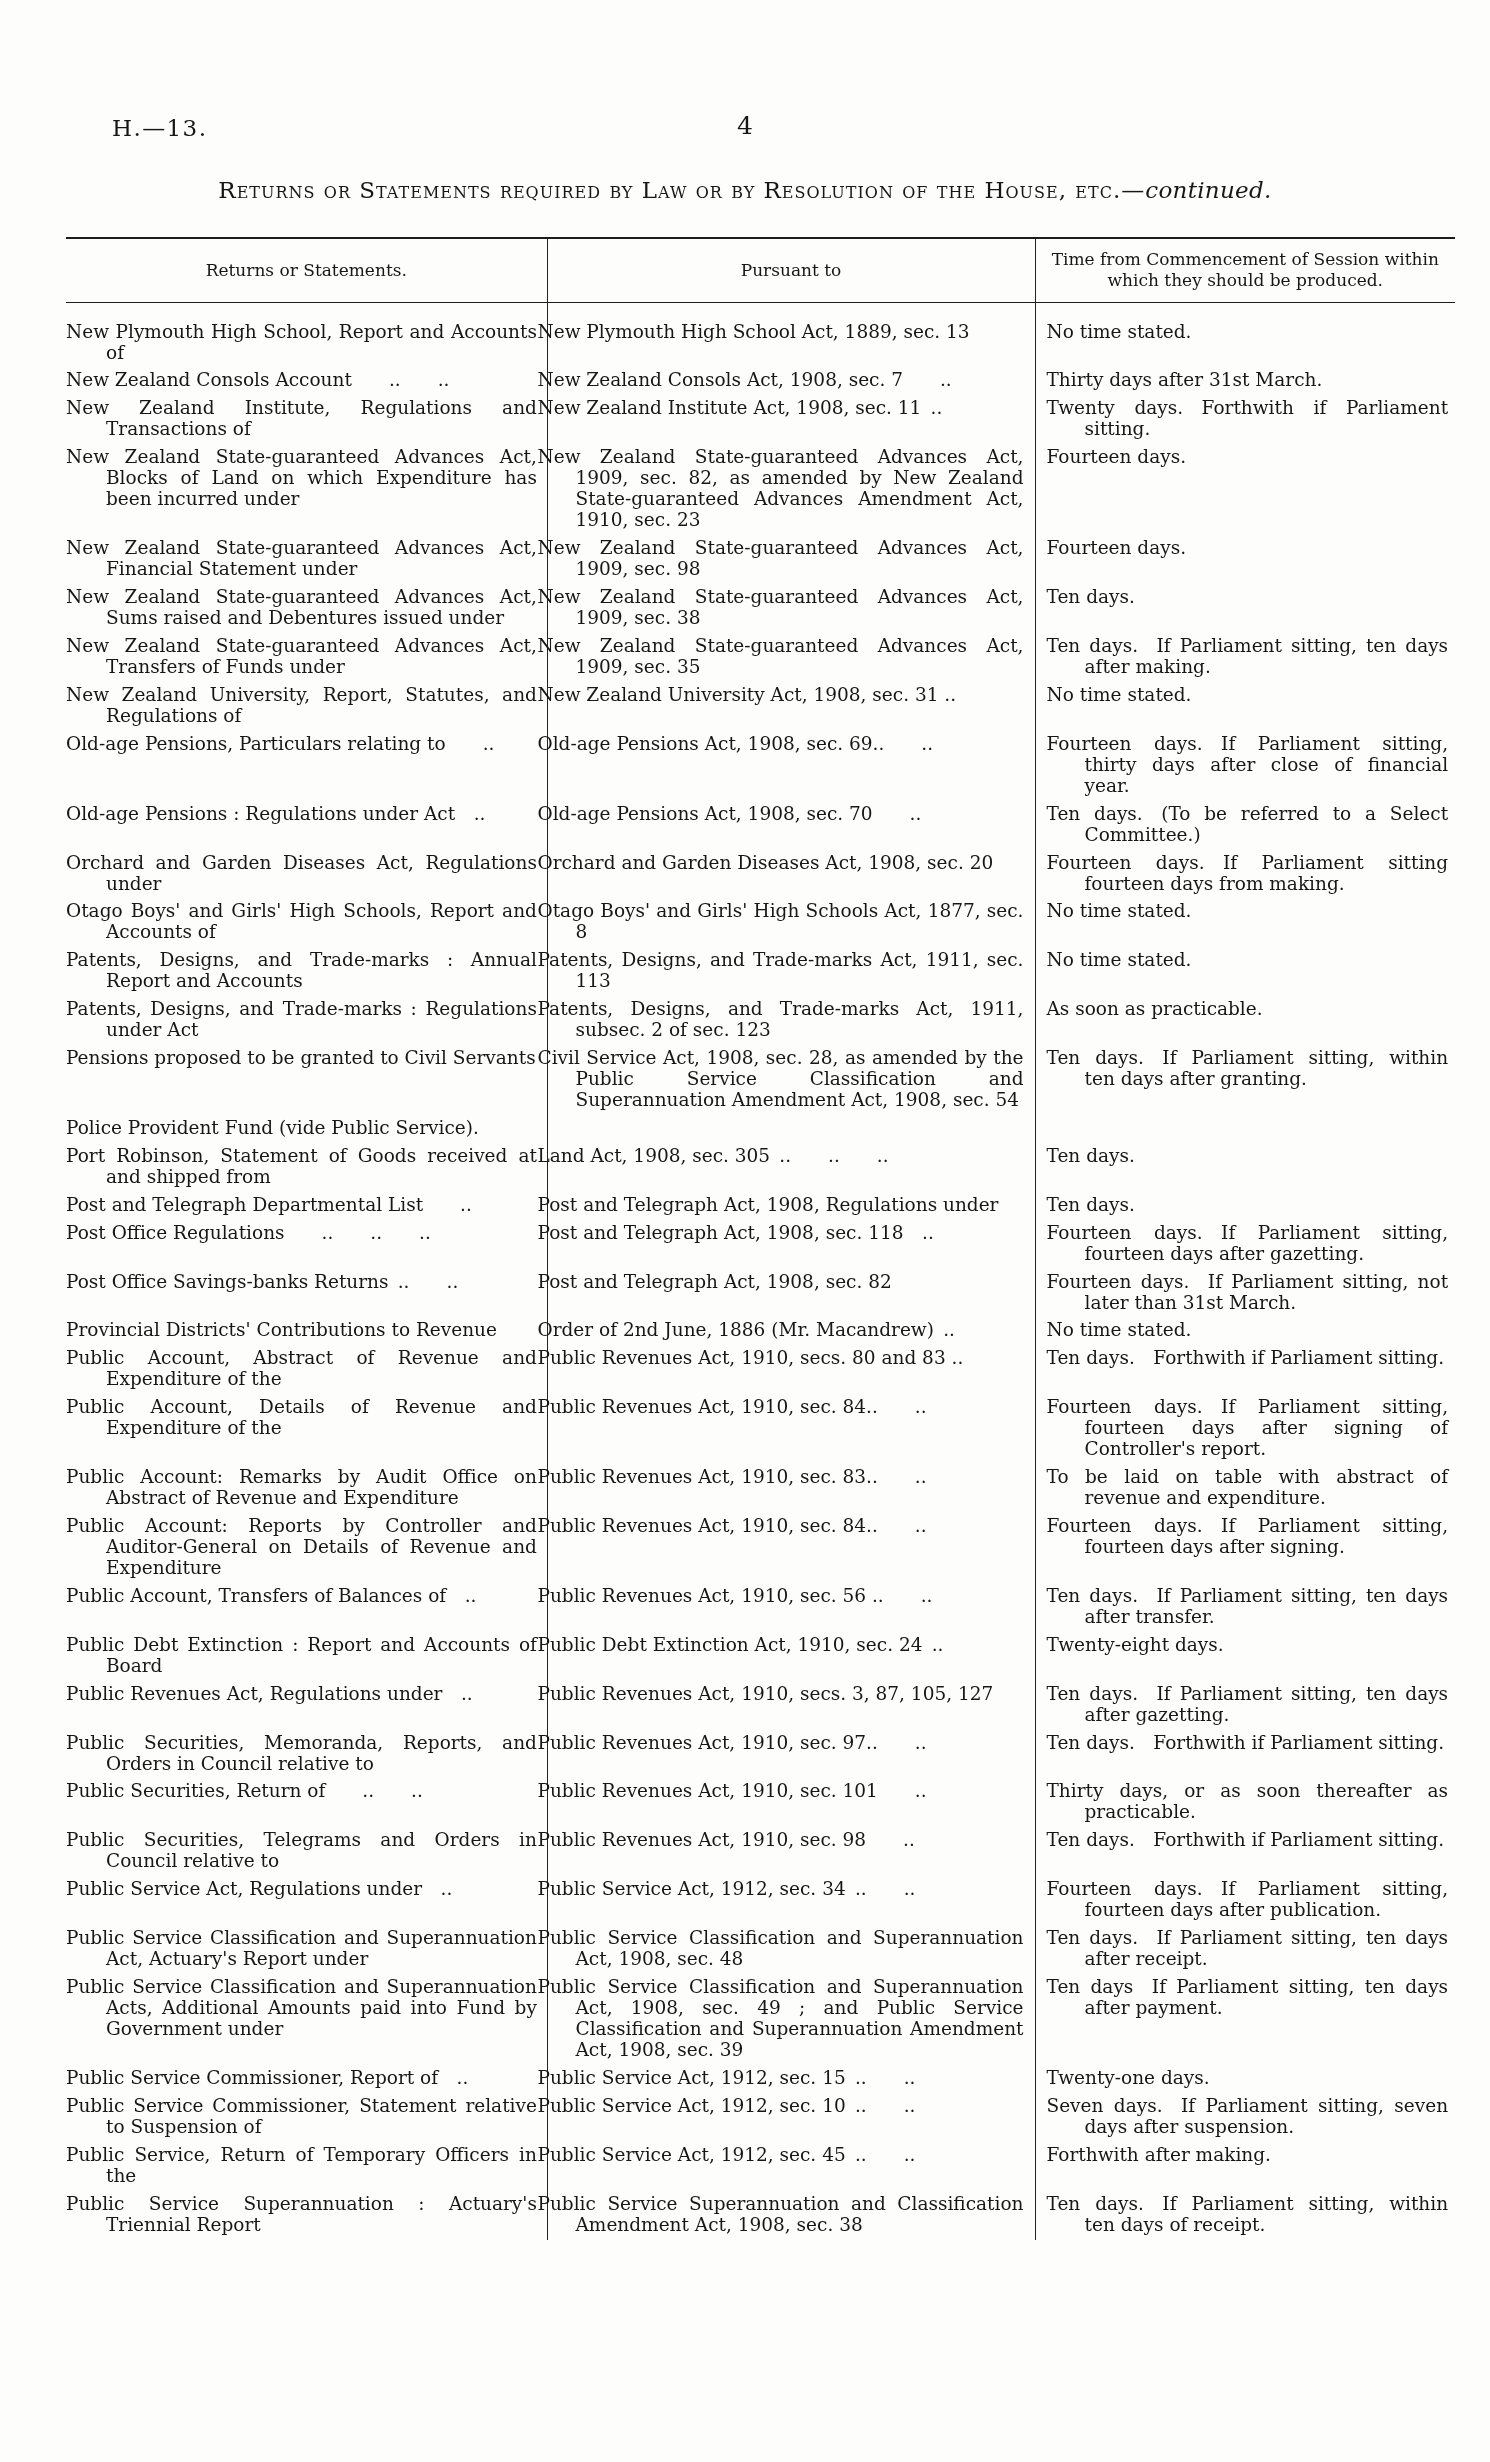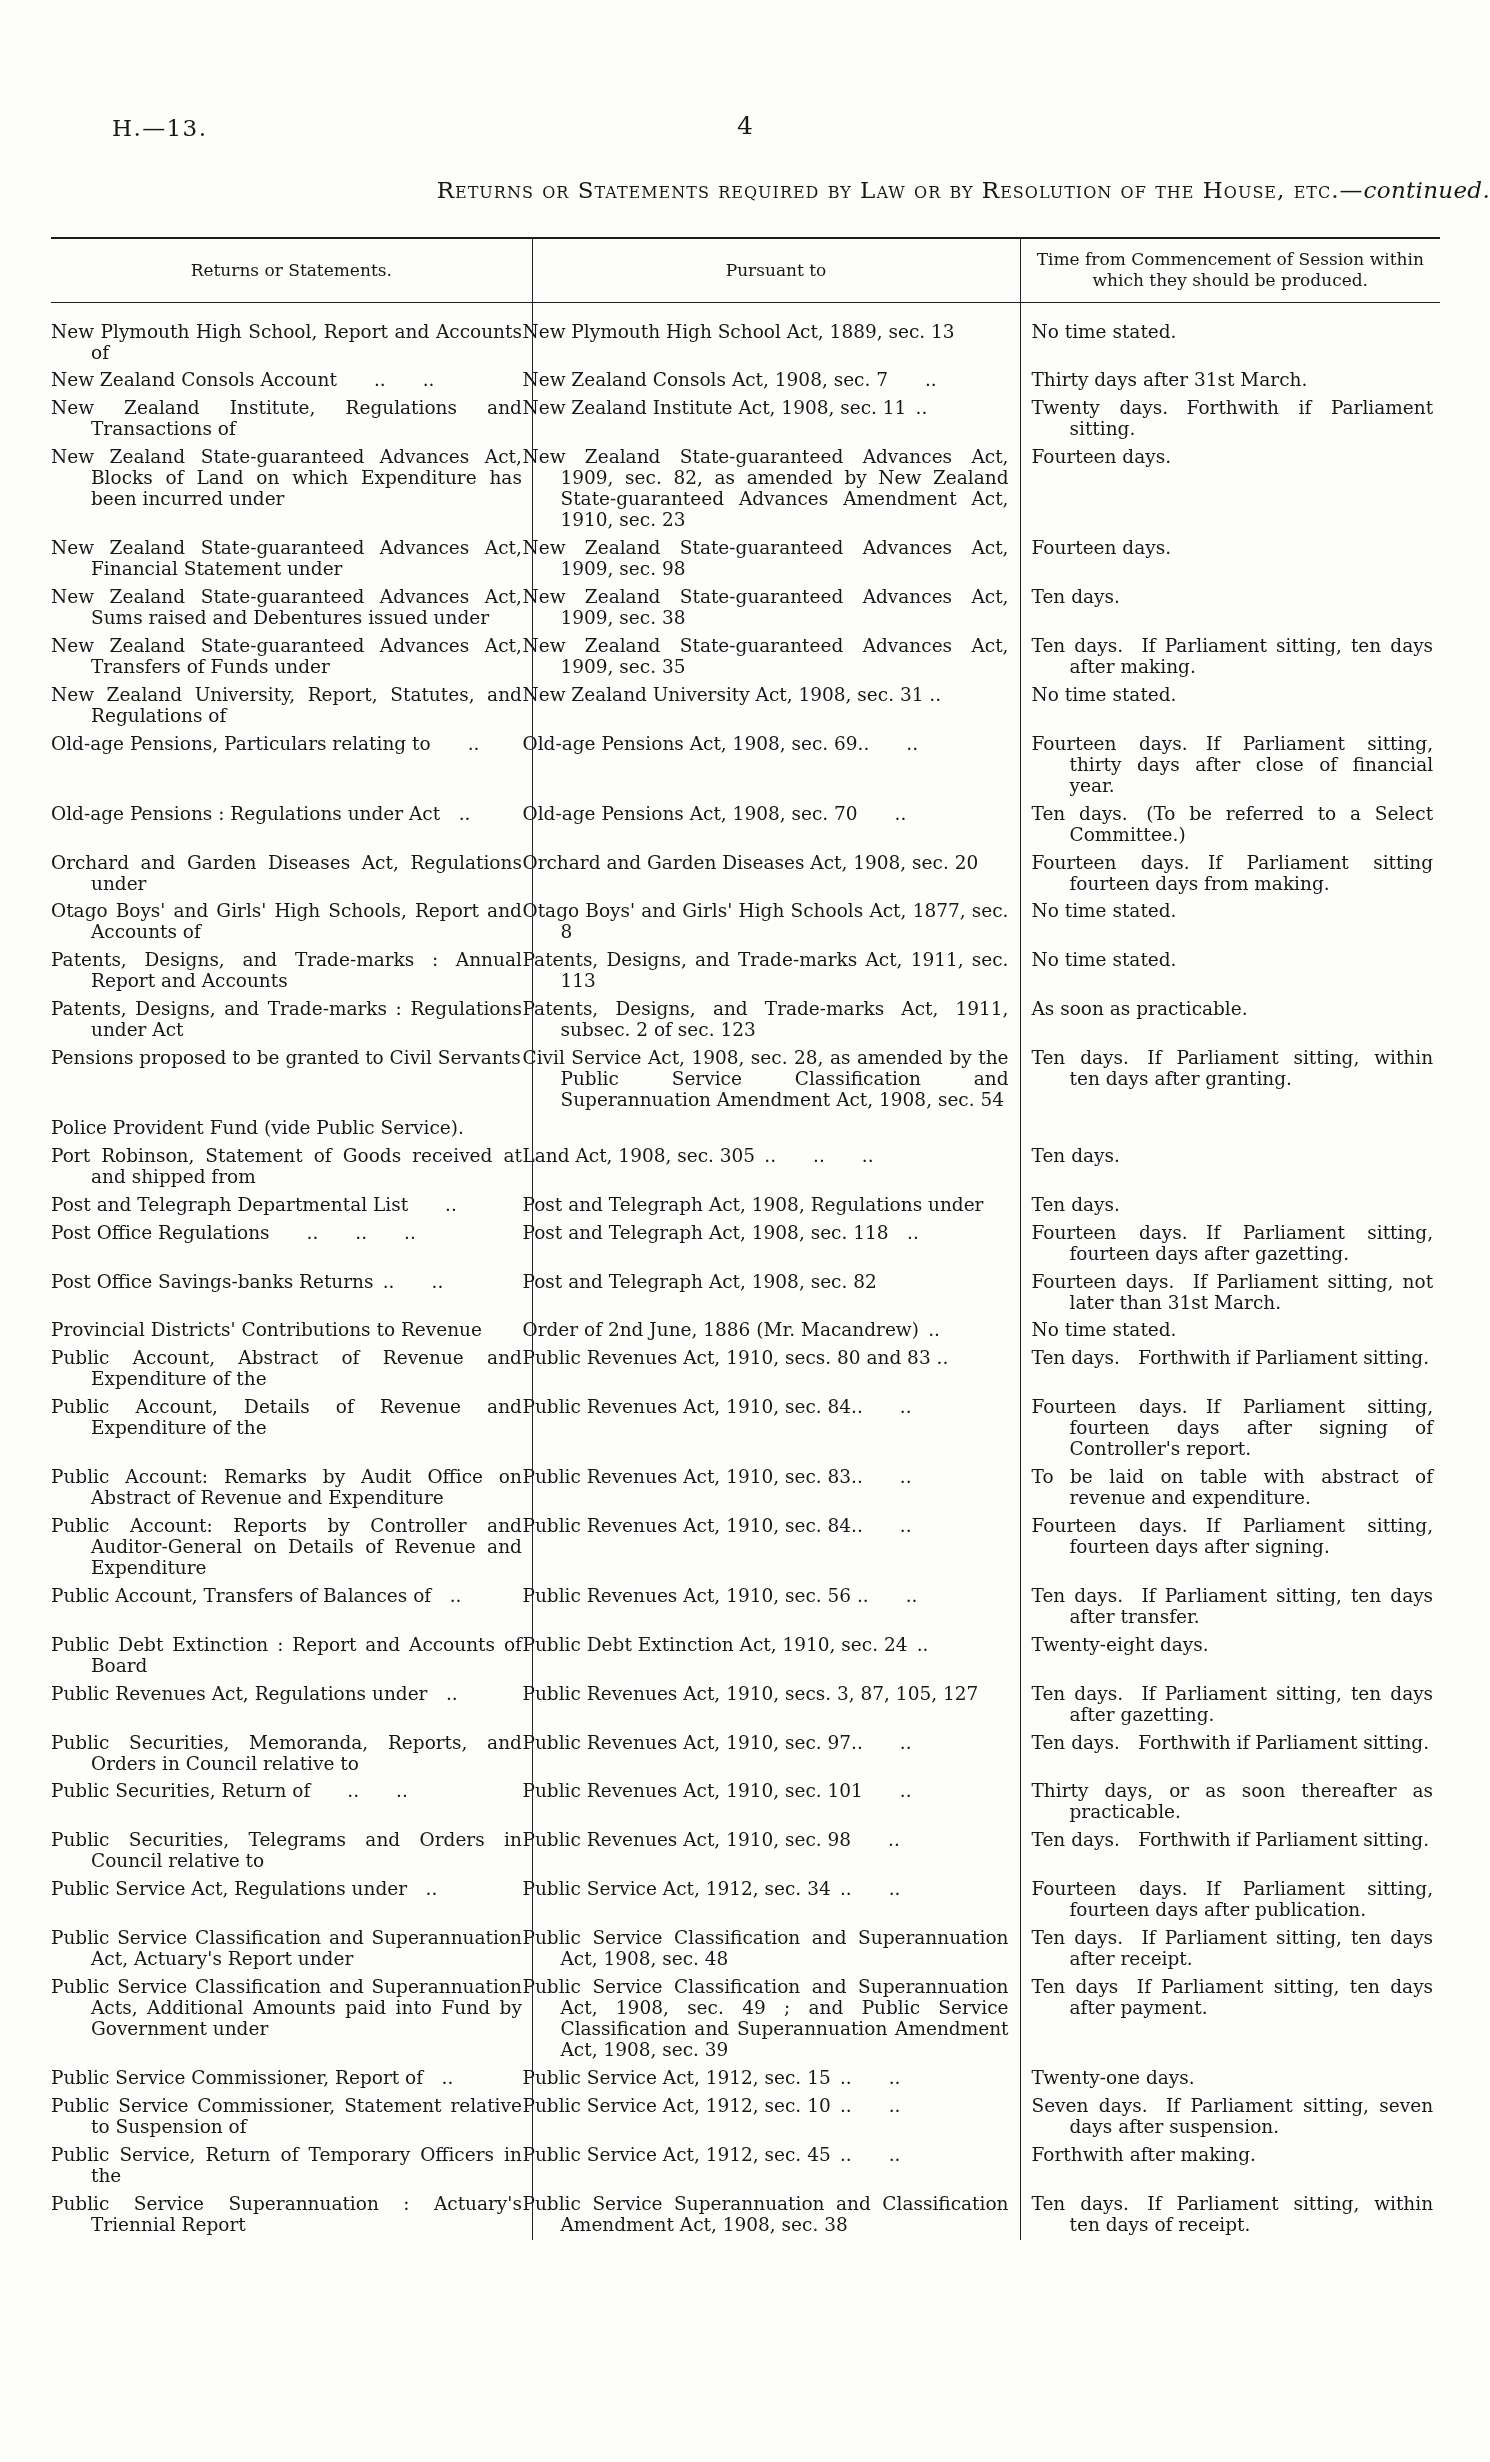--- a/index.html
+++ b/index.html
@@ -30,34 +30,34 @@
     width: 100%;
     top: 111px;
     text-align: center;
     font-size: 25px;
   }
   .doc-title {
     position: absolute;
     left: 0;
     width: 100%;
     top: 177px;
-    text-align: right;
+    text-align: center;
     font-variant: small-caps;
     font-size: 23px;
     letter-spacing: 1px;
     white-space: nowrap;
   }
   .doc-title .cont {
     font-style: italic;
     font-variant: normal;
     letter-spacing: 0.3px;
   }
   table.returns-table {
     position: absolute;
-    left: 51px;
+    left: 66px;
     top: 237px;
     width: 1389px;
     border-collapse: collapse;
     table-layout: fixed;
     border-top: 2.1px solid #1c1c1c;
   }
   col.w1 { width: 481px; }
   col.w2 { width: 488px; }
   col.w3 { width: 420px; }
   thead tr { border-bottom: 1.4px solid #1c1c1c; }

